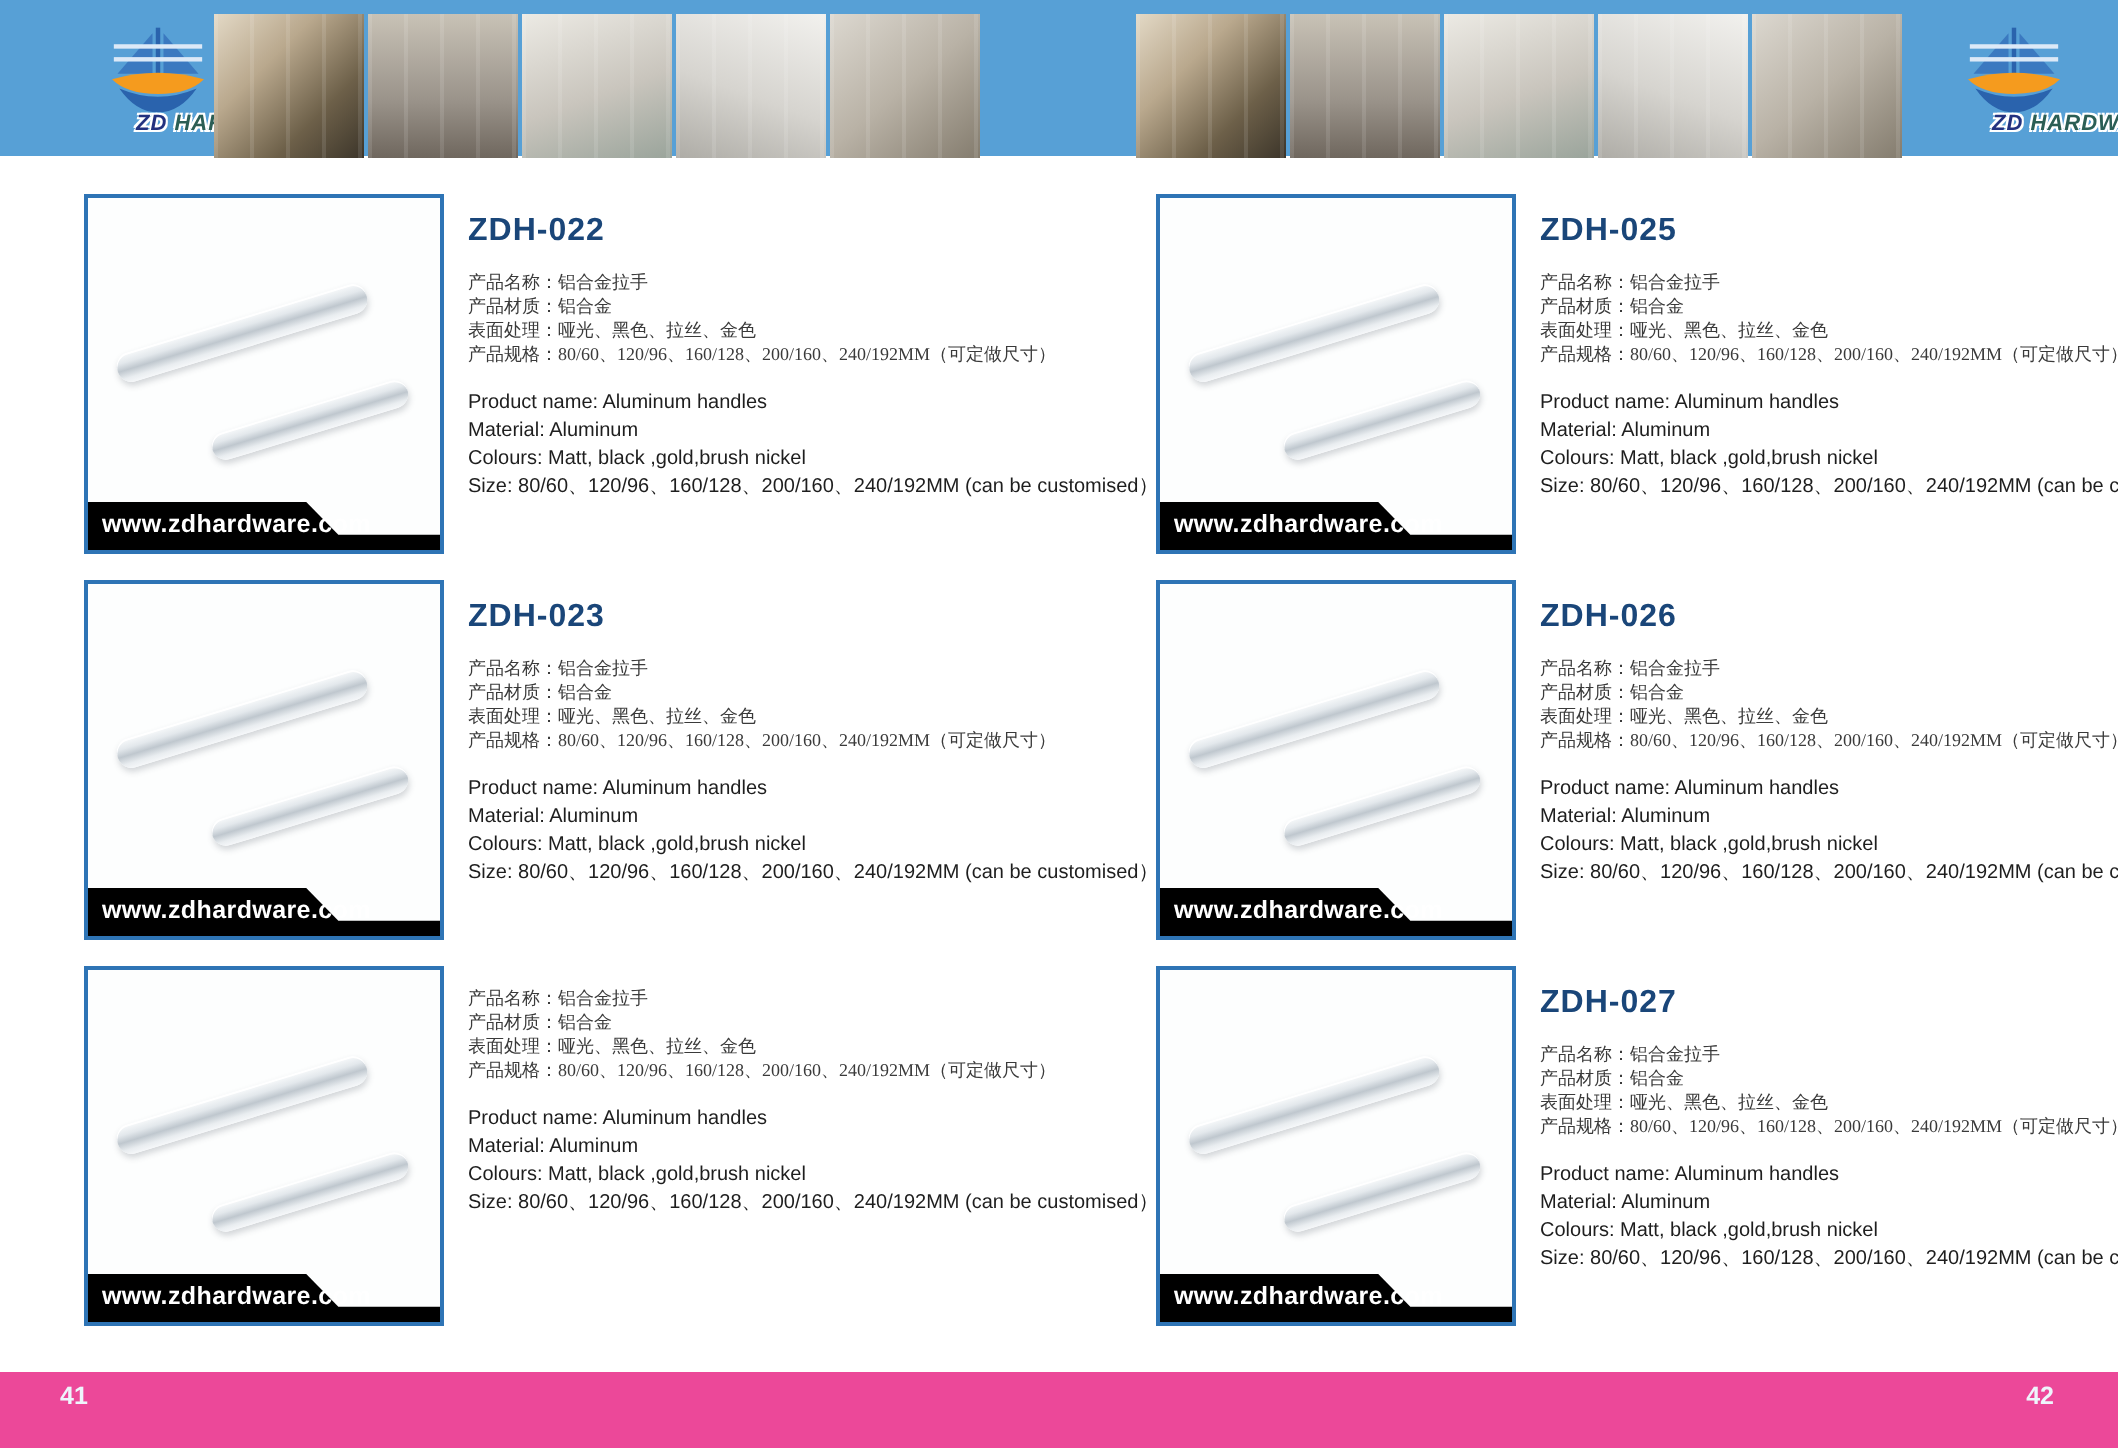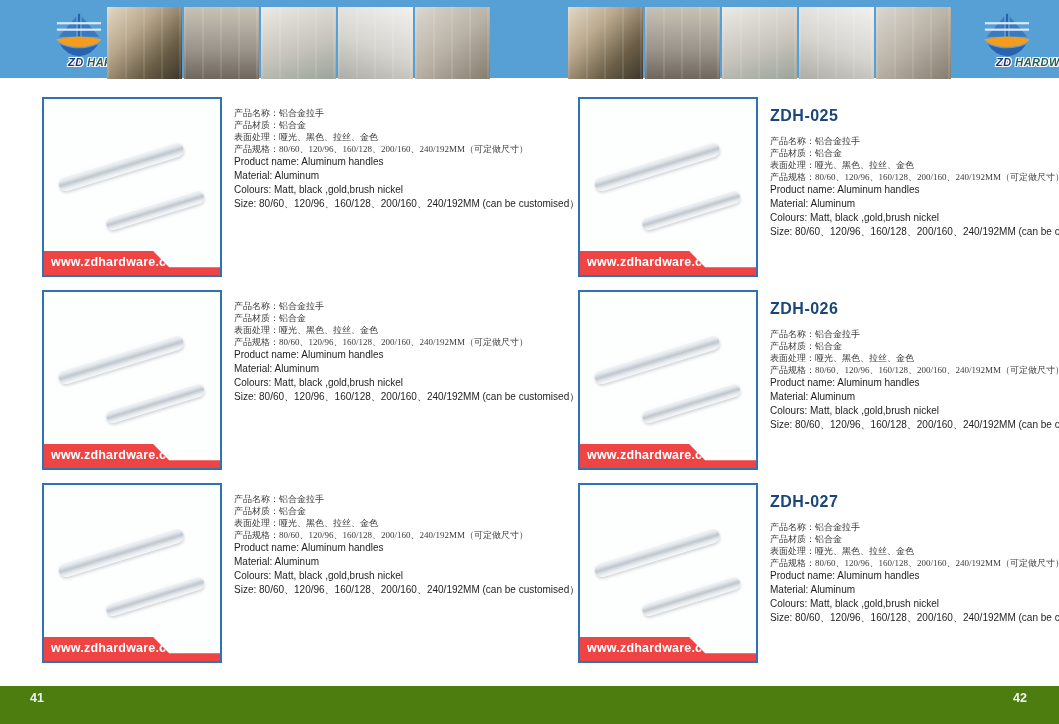--- a/index.html
+++ b/index.html
@@ -41,21 +41,21 @@
     font-size:11px; font-weight:bold; font-style:italic; letter-spacing:.5px;
     white-space:nowrap; margin-top:-2px;
     text-shadow:-1px -1px 0 #fff, 1px -1px 0 #fff, -1px 1px 0 #fff, 1px 1px 0 #fff;
   }
   .logo-text .zd { color:#22317f;padding-left:44px; }
   .logo-text .hw { color:#2b5e55; }
 
   
   .footer {
     position:absolute; left:0; top:686px; width:1059px; height:38px;
-    background:#4d7c0f;
+    background:#ec4899;
   }
   .page-num {
     position:absolute; top:5px; color:#eef5fc; font-size:12.5px; font-weight:bold;
   }
   .page-num.left  { left:30px; }
   .page-num.right { right:32px; }
 
   
   .product { position:absolute; width:492px; height:182px; }
   .pos0 { left:42px;  top:97px;  }
@@ -72,42 +72,42 @@
   .handle {
     position:absolute; border-radius:7px; transform:rotate(-17deg);
     background:linear-gradient(180deg,#f8fafb 0%,#e3e8ec 30%,#bfc7ce 55%,#e9edf0 82%,#f5f7f9 100%);
     box-shadow:0 2px 3px rgba(60,70,80,.22), inset 0 1px 0 #ffffff;
   }
   .handle.long  { width:130px; height:15px; left:12px; top:60px; }
   .handle.short { width:102px; height:14px; left:60px; top:104px; }
 
   .ribbon {
     position:absolute; left:0; right:0; bottom:0; height:24px;
-    background:#ef4444; overflow:hidden;
+    background:#000000; overflow:hidden;
   }
   .notch {
     position:absolute; top:0; right:0; width:38%; height:100%;
     background:#fdfefe;
     clip-path:polygon(0 0, 100% 0, 100% 68%, 24% 68%);
   }
   .ribbon-text {
     position:absolute; left:7px; top:4px;
     color:#ffffff; font-weight:bold; font-size:12.5px; letter-spacing:.2px;
     white-space:nowrap;
   }
 
   .info { position:absolute; left:192px; top:10px; width:300px; }
   .code {
     margin:0 0 10px 0; font-size:16px; font-weight:bold; color:#1a4679;
     letter-spacing:.5px;
   }
   .cn div {
     font-size:9px; line-height:12px; color:#3a3a3a; white-space:nowrap;font-family:Liberation Serif, serif;
   }
-  .en { margin-top:0; }
+  .en { margin-top:12px; }
   .en div {
     font-size:10px; line-height:14px; color:#1e1e1e; white-space:nowrap;
   }
 </style>
 </head>
 <body>
 
 <div class="header">
 
   <div class="logo left">
@@ -162,20 +162,21 @@
 <article class="product pos0">
   <div class="img-frame">
     <div class="handle long"></div>
     <div class="handle short"></div>
     <div class="ribbon">
       <div class="notch"></div>
       <span class="ribbon-text">www.zdhardware.com</span>
     </div>
   </div>
   <div class="info">
+    <h2 class="code">ZDH-022</h2>
     <div class="cn">
       <div>产品名称：铝合金拉手</div>
       <div>产品材质：铝合金</div>
       <div>表面处理：哑光、黑色、拉丝、金色</div>
       <div>产品规格：80/60、120/96、160/128、200/160、240/192MM（可定做尺寸）</div>
     </div>
     <div class="en">
       <div>Product name: Aluminum handles</div>
       <div>Material: Aluminum</div>
       <div>Colours: Matt, black ,gold,brush nickel</div>
@@ -187,20 +188,21 @@
 <article class="product pos1">
   <div class="img-frame">
     <div class="handle long"></div>
     <div class="handle short"></div>
     <div class="ribbon">
       <div class="notch"></div>
       <span class="ribbon-text">www.zdhardware.com</span>
     </div>
   </div>
   <div class="info">
+    <h2 class="code">ZDH-023</h2>
     <div class="cn">
       <div>产品名称：铝合金拉手</div>
       <div>产品材质：铝合金</div>
       <div>表面处理：哑光、黑色、拉丝、金色</div>
       <div>产品规格：80/60、120/96、160/128、200/160、240/192MM（可定做尺寸）</div>
     </div>
     <div class="en">
       <div>Product name: Aluminum handles</div>
       <div>Material: Aluminum</div>
       <div>Colours: Matt, black ,gold,brush nickel</div>

